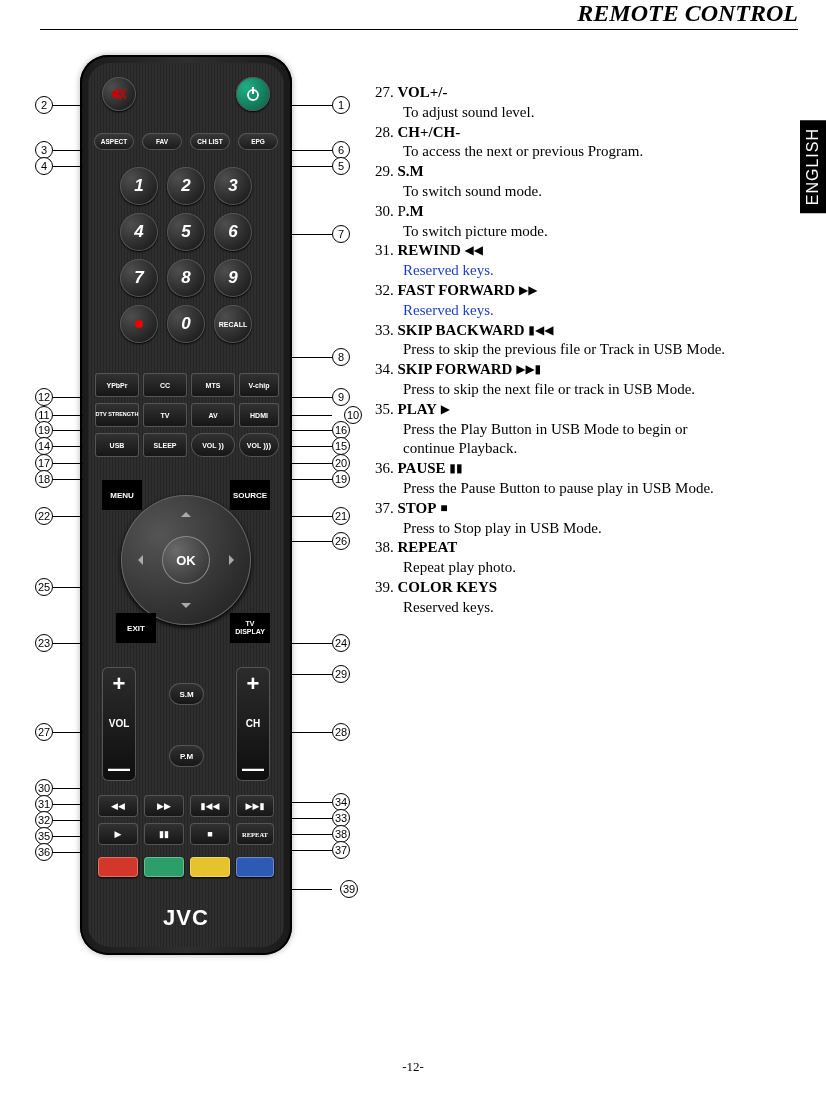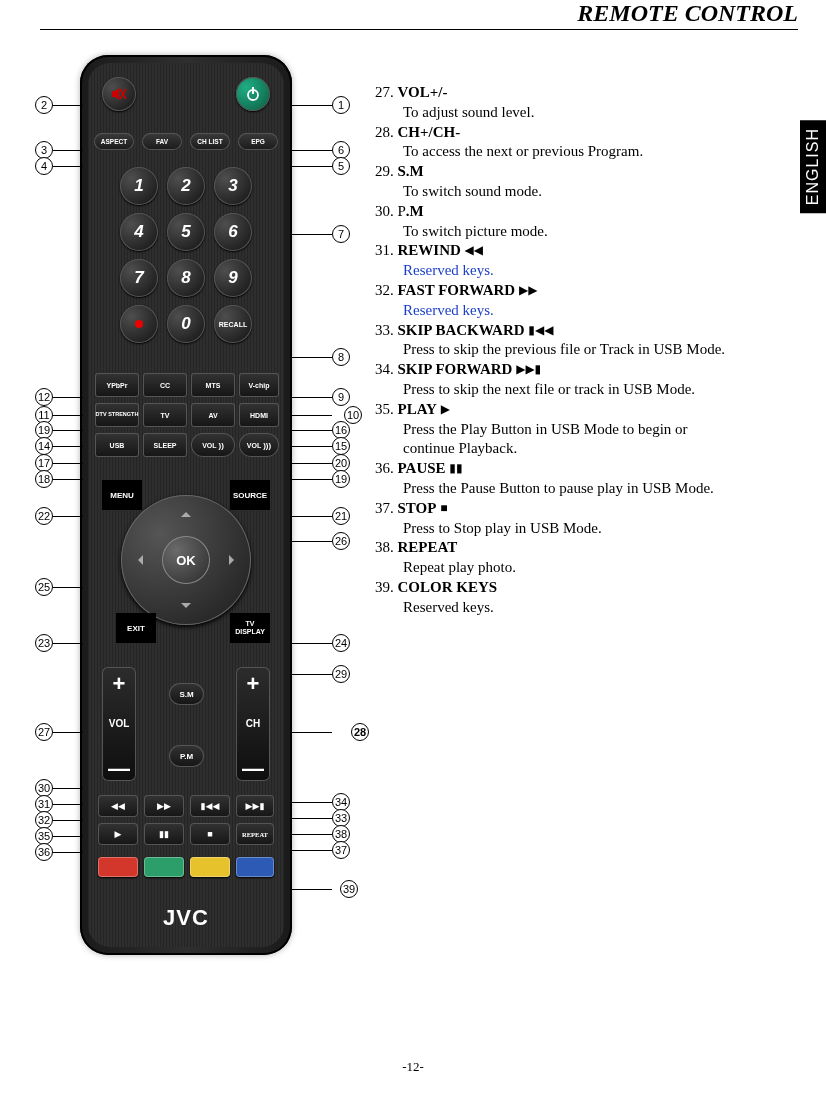--- a/index.html
+++ b/index.html
@@ -423,21 +423,21 @@
     <div class="callout" style="left: 332px; top: 470px;">19</div>
     <div class="leader" style="left: 290px; top: 479px; width: 42px;"></div>
     <div class="callout" style="left: 332px; top: 507px;">21</div>
     <div class="leader" style="left: 290px; top: 516px; width: 42px;"></div>
     <div class="callout" style="left: 332px; top: 532px;">26</div>
     <div class="leader" style="left: 290px; top: 541px; width: 42px;"></div>
     <div class="callout" style="left: 332px; top: 634px;">24</div>
     <div class="leader" style="left: 290px; top: 643px; width: 42px;"></div>
     <div class="callout" style="left: 332px; top: 665px;">29</div>
     <div class="leader" style="left: 290px; top: 674px; width: 42px;"></div>
-    <div class="callout" style="left: 351px; top: 723px; font-weight: bold;">28</div>
+    <div class="callout" style="left: 332px; top: 723px;">28</div>
     <div class="leader" style="left: 290px; top: 732px; width: 42px;"></div>
     <div class="callout" style="left: 332px; top: 793px;">34</div>
     <div class="leader" style="left: 290px; top: 802px; width: 42px;"></div>
     <div class="callout" style="left: 332px; top: 809px;">33</div>
     <div class="leader" style="left: 290px; top: 818px; width: 42px;"></div>
     <div class="callout" style="left: 332px; top: 825px;">38</div>
     <div class="leader" style="left: 290px; top: 834px; width: 42px;"></div>
     <div class="callout" style="left: 332px; top: 841px;">37</div>
     <div class="leader" style="left: 290px; top: 850px; width: 42px;"></div>
     <div class="callout" style="left: 340px; top: 880px;">39</div>

